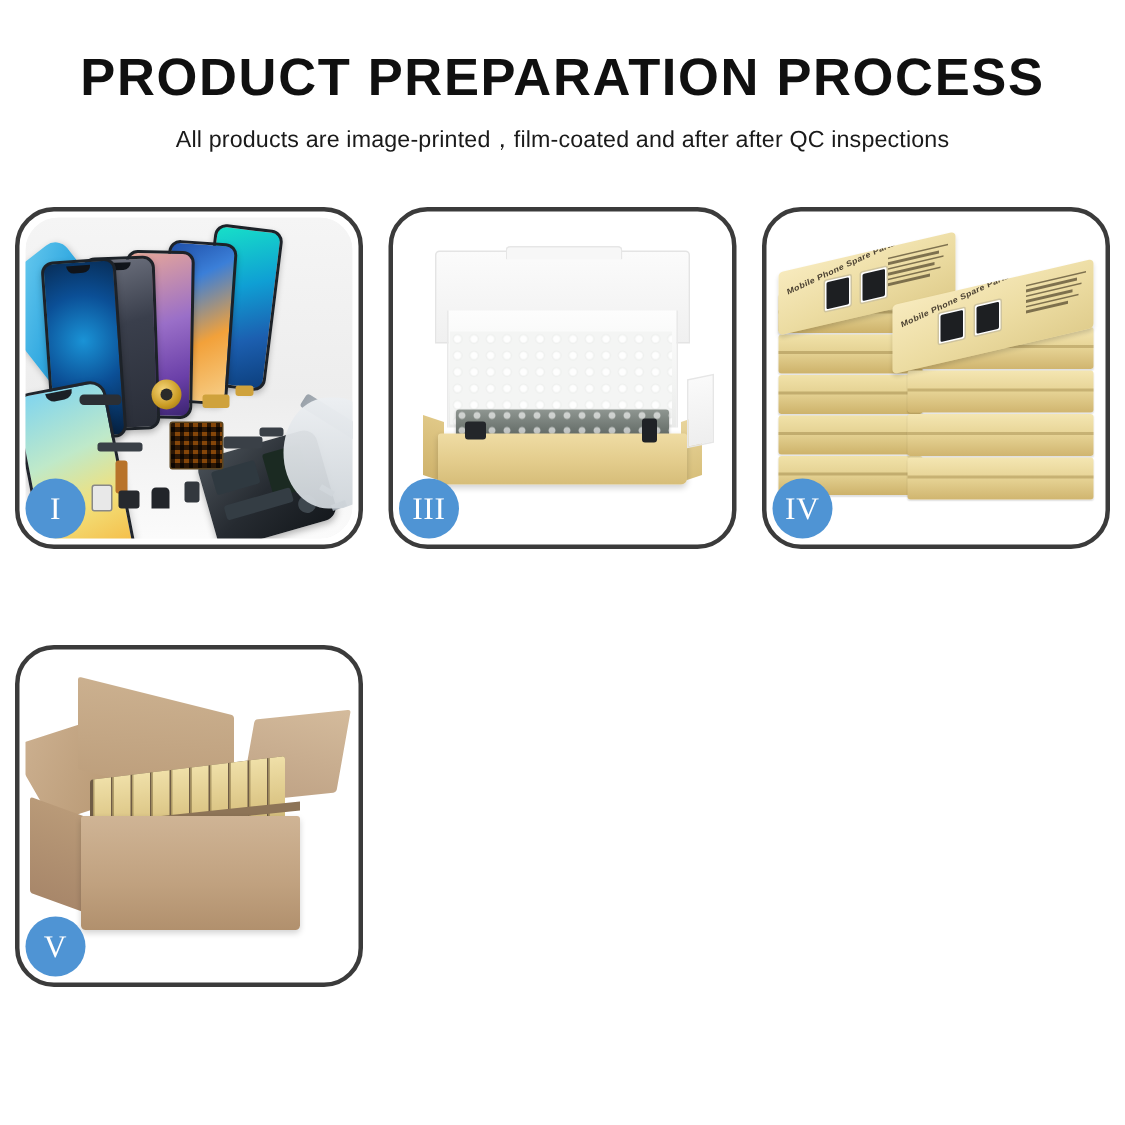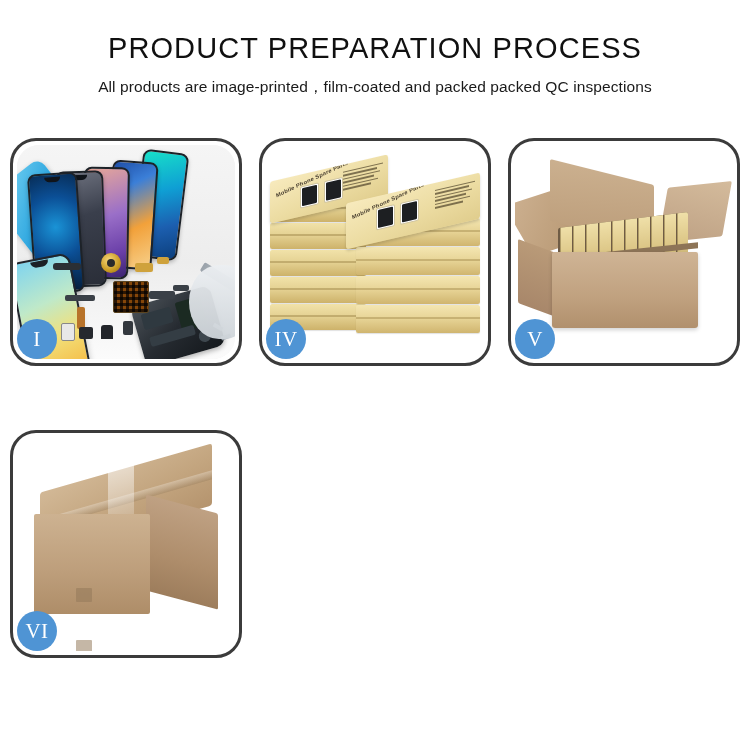--- a/index.html
+++ b/index.html
@@ -8,21 +8,21 @@
     background:#ffffff;
     font-family:"Liberation Sans",sans-serif;
     overflow:hidden;
     position:relative;
   }
   .page{width:750px;height:750px;position:relative;}
 
   
   .header{text-align:center;padding-top:34px;}
   .title{
-    font-size:29px;font-weight:400;color:#101010;
+    font-size:35px;font-weight:700;color:#101010;
     letter-spacing:1.1px;line-height:1;
     font-family:"Liberation Sans",sans-serif;
   }
   .subtitle{
     margin-top:14px;font-size:15.5px;color:#1a1a1a;
     letter-spacing:.1px;font-weight:400;
   }
 
   
   .grid{
@@ -278,21 +278,21 @@
     background:linear-gradient(180deg,rgba(255,255,255,.55),rgba(255,255,255,.15));
     transform:skewY(-16deg) rotate(0deg);}
 </style>
 </head>
 <body>
 
 <div class="page">
 
   <div class="header">
     <div class="title">PRODUCT PREPARATION PROCESS</div>
-    <div class="subtitle">All products are image-printed，film-coated and packed packed QC inspections</div>
+    <div class="subtitle">All products are image-printed，film-coated and after after QC inspections</div>
   </div>
 
   <div class="grid">
 
     <div class="panel">
       <div class="stage">
         <div class="p1-bg">
           <div class="p1-white"></div>
         </div>
         <div class="ph p1-blue"></div>
@@ -325,20 +325,38 @@
         <div class="cmp sq4"></div>
         <div class="tw"></div>
         <div class="scr1"></div>
         <div class="scr2"></div>
         <div class="hand"></div>
       </div>
       <div class="badge">I</div>
     </div>
 
 
+    <div class="panel">
+      <div class="stage">
+        <div class="p3">
+          <div class="p3-lidback"></div>
+          <div class="p3-inner"></div>
+          <div class="p3-foam"></div>
+          <div class="p3-item">
+            <span class="nub"></span>
+            <span class="nub2"></span>
+          </div>
+          <div class="p3-sideL"></div>
+          <div class="p3-sideR"></div>
+          <div class="p3-front"></div>
+          <div class="p3-flapR"></div>
+        </div>
+      </div>
+      <div class="badge">III</div>
+    </div>
 
     <div class="panel">
       <div class="stage">
         <div class="p4">
 
           <div class="col-a">
             <div class="lay"></div>
             <div class="lay"></div>
             <div class="lay"></div>
             <div class="lay"></div>
@@ -404,31 +422,15 @@
             <i style="left:119px"></i>
           </div>
           <div class="p5-rim"></div>
           <div class="p5-left"></div>
           <div class="p5-body"></div>
         </div>
       </div>
       <div class="badge">V</div>
     </div>
 
-    <div class="panel">
-      <div class="stage">
-        <div class="p6">
-          <div class="p6-top">
-            <div class="seam"></div>
-          </div>
-          <div class="p6-tape"></div>
-          <div class="p6-side"></div>
-          <div class="p6-front">
-            <div class="p6-tab1"></div>
-            <div class="p6-tab2"></div>
-          </div>
-        </div>
-      </div>
-      <div class="badge">VI</div>
-    </div>
 
   </div>
 </div>
 
 </body></html>

